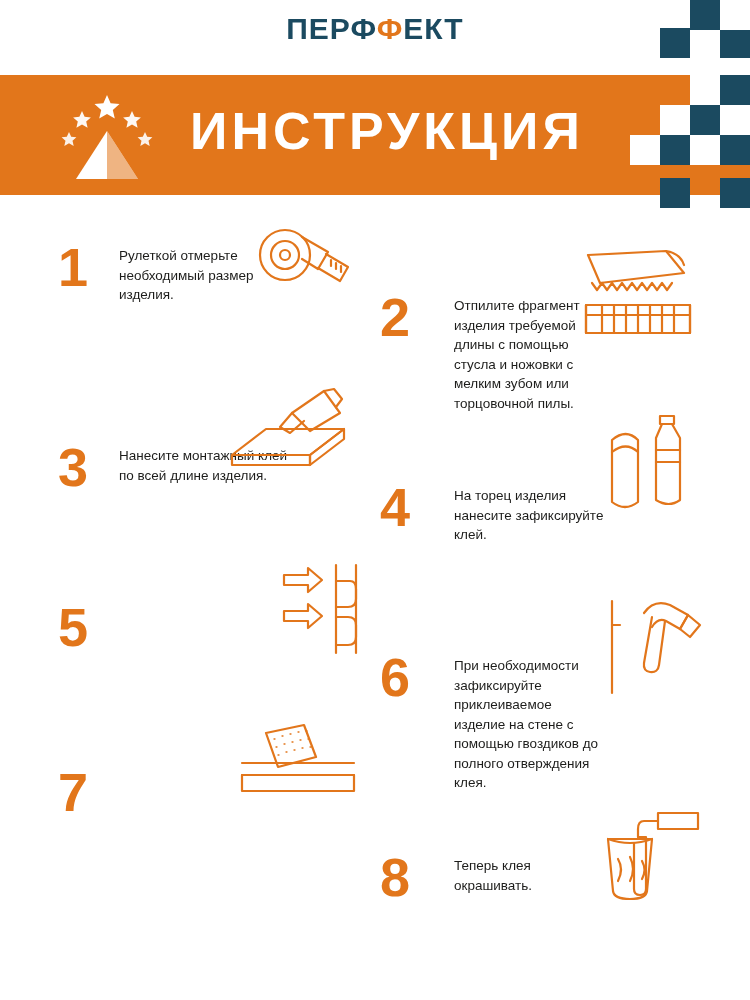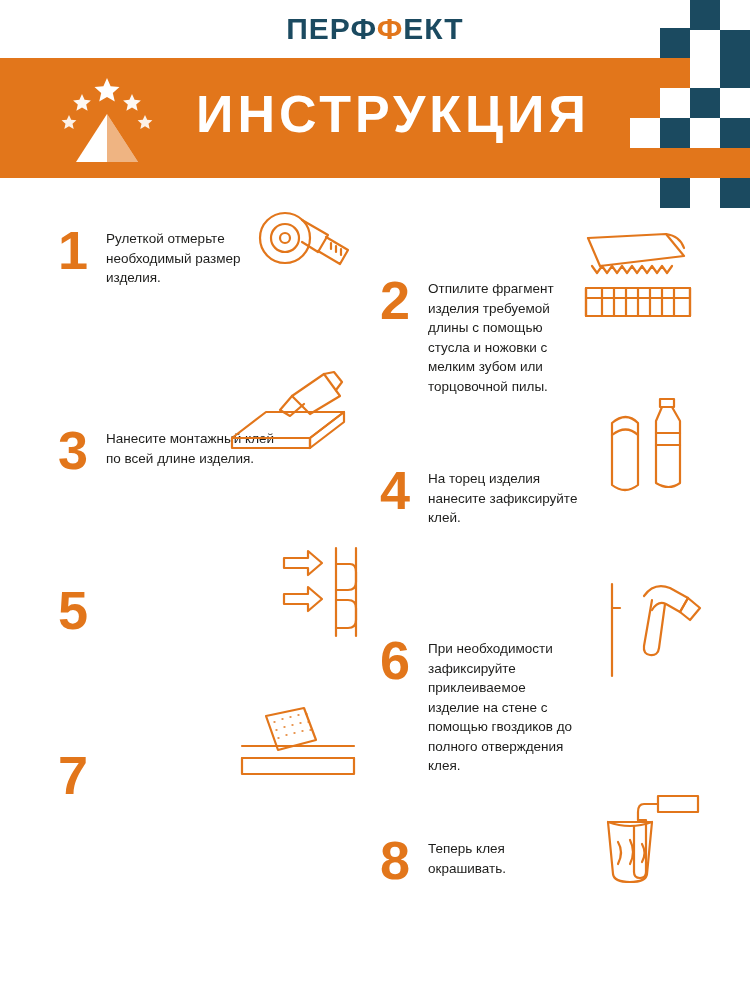--- a/index.html
+++ b/index.html
@@ -18,21 +18,21 @@
     position: relative;
     width: 750px;
     height: 1000px;
     background: #ffffff;
     overflow: hidden;
   }
 
   
   .brand-bar {
     position: relative;
-    height: 58px;
+    height: 75px;
     background: #ffffff;
   }
   .brand-logo {
     position: absolute;
     left: 0;
     right: 0;
     top: 12px;
     text-align: center;
     font-size: 30px;
     font-weight: bold;
@@ -44,21 +44,21 @@
   }
 
   .header-band {
     position: relative;
     height: 120px;
     background: #e2761b;
     overflow: hidden;
   }
   .header-title {
     position: absolute;
-    left: 196px;
+    left: 190px;
     top: 26px;
     font-size: 52px;
     font-weight: bold;
     letter-spacing: 4px;
     color: #ffffff;
   }
   .header-emblem {
     position: absolute;
     left: 52px;
     top: 12px;
@@ -102,22 +102,22 @@
     line-height: 1.45;
     color: #1d1d1b;
     padding-top: 6px;
   }
   .step-icon {
     position: absolute;
   }
   .step.left { left: 58px; }
   .step.right { left: 380px; }
 
-  .w-left { width: 185px; }
-  .w-right { width: 150px; }
+  .w-left { width: 185px; margin-left: 13px; }
+  .w-right { width: 150px; margin-left: 26px; }
 </style>
 </head>
 <body>
 
 <div class="page">
 
   <div class="brand-bar">
     <div class="brand-logo">
       <span>ПЕРФ</span><span class="accent">Ф</span><span>ЕКТ</span>
     </div>

